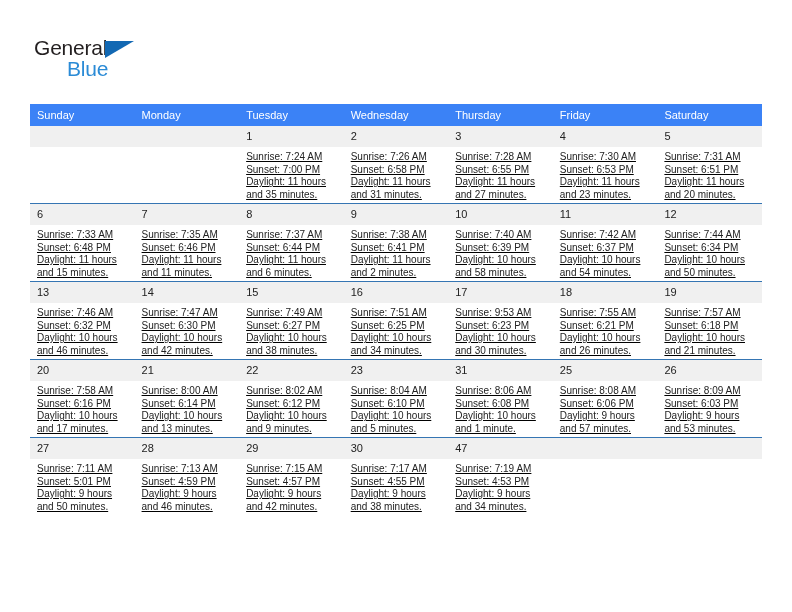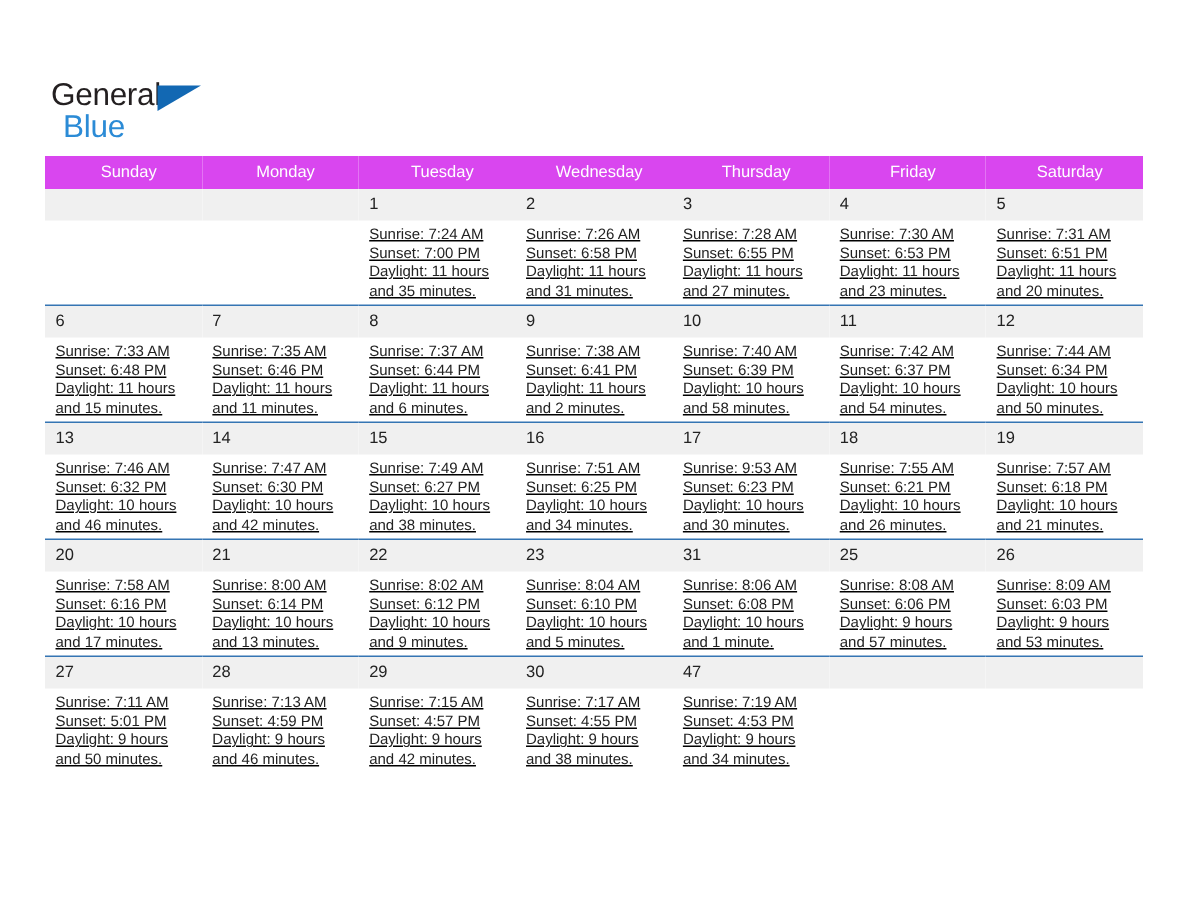--- a/index.html
+++ b/index.html
@@ -21,21 +21,20 @@
     box-sizing: border-box;
   }
 
   
   .header {
     position: absolute;
     left: 0;
     top: 0;
     width: 792px;
     height: 104px;
-    margin-top: 16px;
   }
   .logo {
     position: absolute;
     left: 34px;
     top: 36px;
     width: 130px;
     height: 48px;
   }
   .logo-general {
     position: absolute;
@@ -50,21 +49,21 @@
     position: absolute;
     left: 71px;
     top: 5px;
     width: 0;
     height: 0;
     border-left: 29px solid #1268b3;
     border-bottom: 17px solid transparent;
   }
   .logo-blue {
     position: absolute;
-    left: 8px;
+    left: 33px;
     top: 21px;
     font-size: 21px;
     letter-spacing: -0.2px;
     color: #2b8bd6;
     font-family: "Liberation Sans", sans-serif;
     text-align: center;
   }
   .title-block {
     position: absolute;
     right: 36px;
@@ -88,25 +87,25 @@
   
   .calendar {
     position: absolute;
     left: 30px;
     top: 104px;
     width: 732px;
     border-collapse: collapse;
     table-layout: fixed;
   }
   .calendar th {
-    background: #d946ef;
+    background: #3b82f6;
     color: #ffffff;
     font-size: 11px;
     font-weight: normal;
-    text-align: center;
+    text-align: left;
     padding: 5px 0 5px 7px;
     height: 12px;
     border: none;
   }
   .calendar td {
     width: 104.57px;
     height: 77px;
     vertical-align: top;
     padding: 0;
     border: none;

